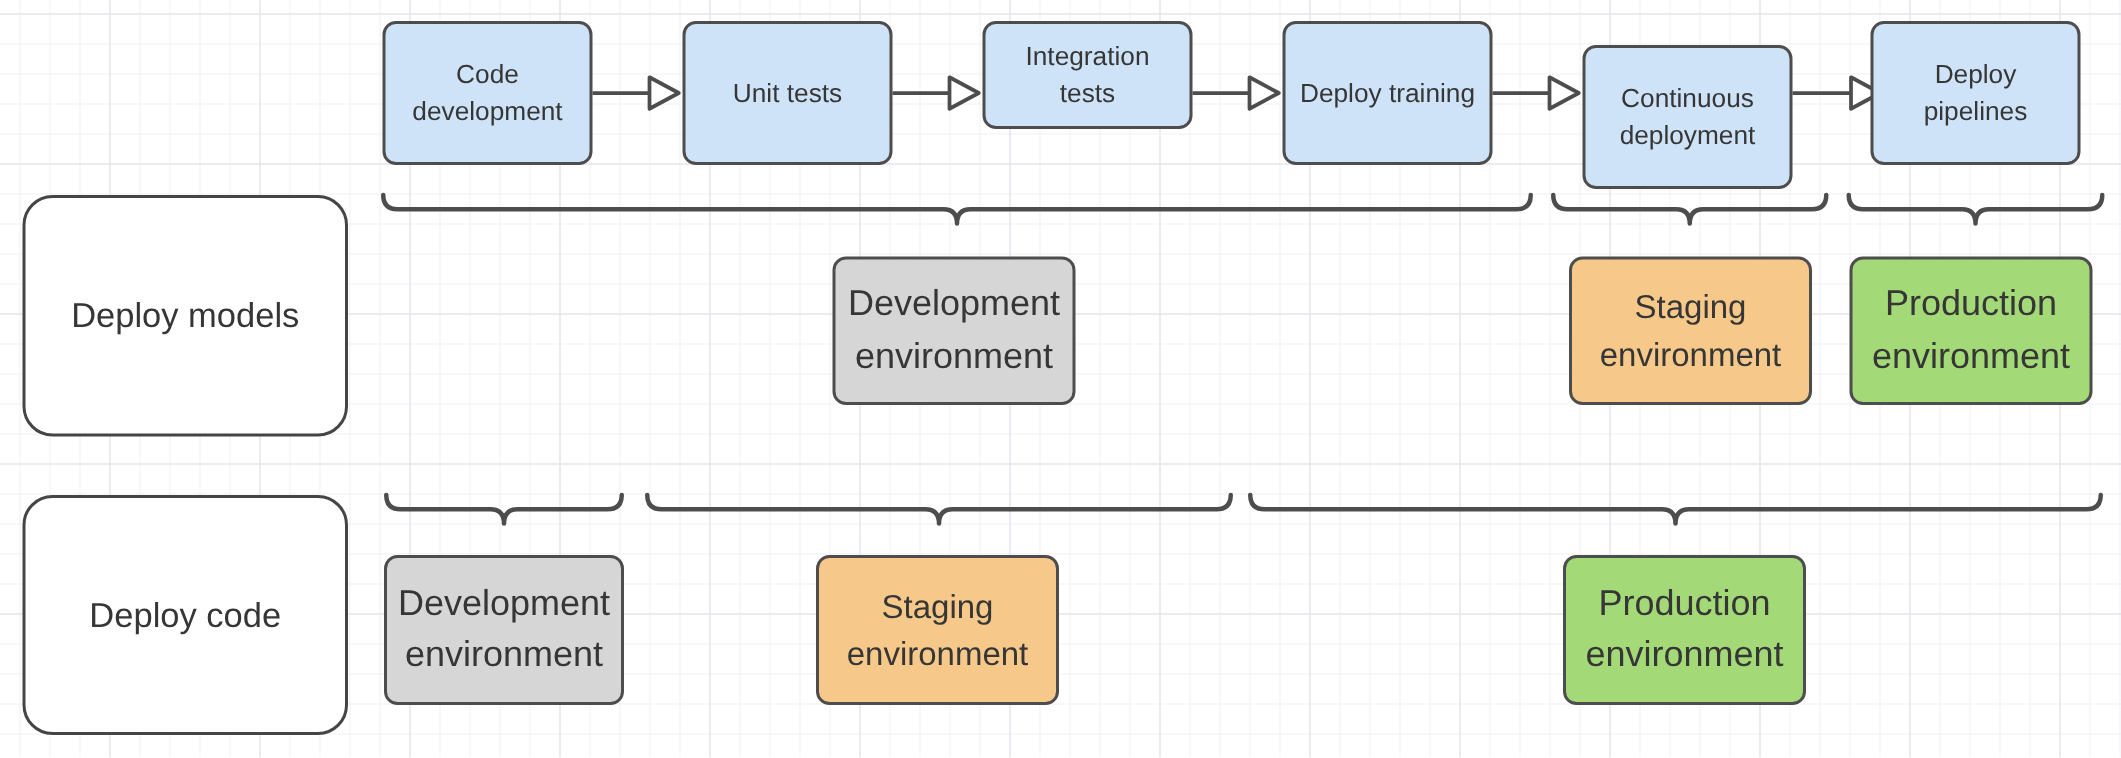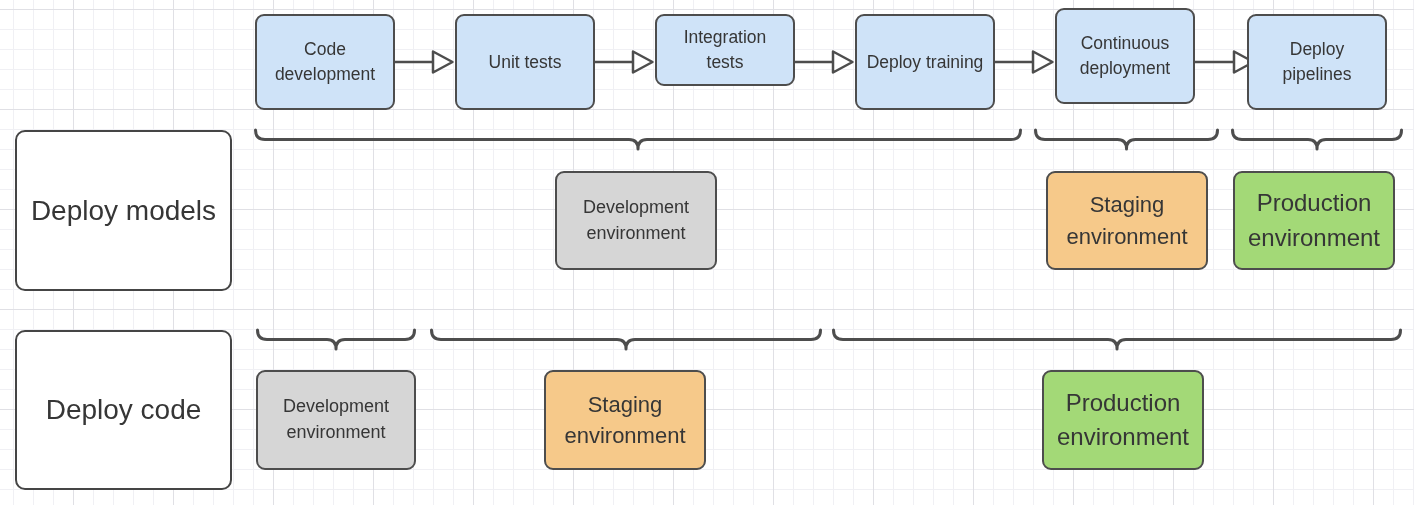--- a/index.html
+++ b/index.html
@@ -25,29 +25,29 @@
     border-radius: 9px;
     display: flex;
     align-items: center;
     justify-content: center;
     text-align: center;
     color: #363636;
     padding: 4px 6px;
     line-height: 1.42;
   }
   .flow   { background: #cfe3f8; font-size: 17.5px; }
-  .gray   { background: #d6d6d6; font-size: 18px; text-align: center; }
+  .gray   { background: #d6d6d6; font-size: 24px; text-align: center; }
   .orange { background: #f6c98a; font-size: 22px; justify-content: flex-end; }
   .green  { background: #a3d977; font-size: 24px; }
   .rowlabel {
     background: #ffffff;
     border-width: 2px;
     border-color: #454545;
-    font-size: 28px;
-    border-radius: 10px;
+    font-size: 23px;
+    border-radius: 20px;
   }
   svg.connector, svg.brace { position: absolute; overflow: visible; }
   svg .stroke { stroke: #4d4d4d; fill: none; }
 </style>
 </head>
 <body>
 
 <div id="canvas">
 
   <div class="node flow" style="left:255px;top:14px;width:140px;height:96px">
@@ -75,21 +75,21 @@
   </svg>
 
   <div class="node flow" style="left:855px;top:14px;width:140px;height:96px">
     <span>Deploy training</span>
   </div>
   <svg class="connector" style="left:995px;top:48px" width="60" height="28">
     <line class="stroke" x1="0" y1="14" x2="38" y2="14" stroke-width="2.5"></line>
     <polygon points="38,3.5 57.5,14 38,24.5" fill="#ffffff" stroke="#4d4d4d" stroke-width="2.5" stroke-linejoin="round"></polygon>
   </svg>
 
-  <div class="node flow" style="left:1055px;top:8px;width:140px;height:96px">
+  <div class="node flow" style="left:1055px;top:30px;width:140px;height:96px">
     <span>Continuous deployment</span>
   </div>
   <svg class="connector" style="left:1195px;top:48px" width="61" height="28">
     <line class="stroke" x1="0" y1="14" x2="39" y2="14" stroke-width="2.5"></line>
     <polygon points="39,3.5 58.5,14 39,24.5" fill="#ffffff" stroke="#4d4d4d" stroke-width="2.5" stroke-linejoin="round"></polygon>
   </svg>
 
   <div class="node flow" style="left:1247px;top:14px;width:140px;height:96px">
     <span>Deploy pipelines</span>
   </div>

